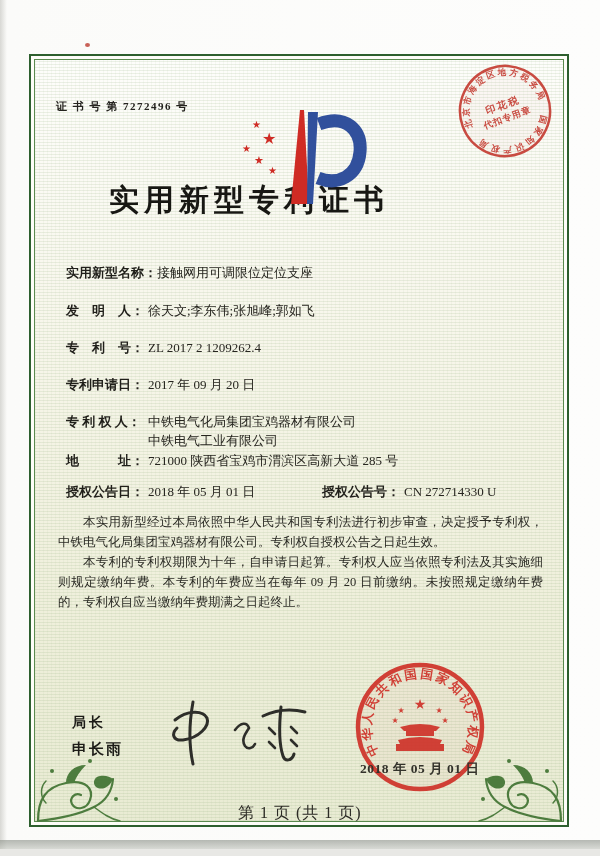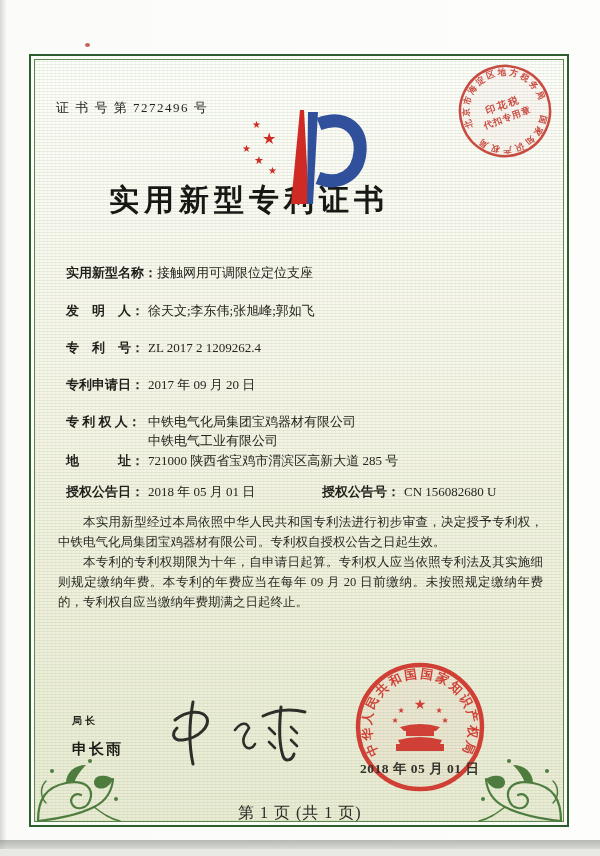--- a/index.html
+++ b/index.html
@@ -32,37 +32,37 @@
   .cert-inner{
     position:absolute;left:3px;top:3px;right:3px;bottom:3px;
     border:1.5px solid #5a8a4e;
     background-color:#f5f3e4;
     background-image:
       repeating-linear-gradient(0deg, rgba(140,170,120,0.16) 0px, rgba(140,170,120,0.16) 1px, transparent 1px, transparent 3px),
       repeating-linear-gradient(90deg, rgba(140,170,120,0.07) 0px, rgba(140,170,120,0.07) 1px, transparent 1px, transparent 4px),
       linear-gradient(180deg, rgba(255,255,255,0.85) 0%, rgba(255,255,255,0.35) 30%, rgba(223,229,196,0.25) 70%, rgba(210,220,180,0.35) 100%);
   }
   .txt{position:absolute;color:#24231e;}
-  .cert-no{left:56px;top:99px;font-size:13px;font-weight:400;letter-spacing:1.5px;}
+  .cert-no{left:56px;top:99px;font-size:11px;font-weight:700;letter-spacing:1.5px;}
   .title{left:29px;top:180px;width:440px;text-align:center;font-size:30px;font-weight:700;letter-spacing:5px;color:#171713;}
   .frow{left:66px;font-size:13px;width:470px;}
   .flabel{display:inline-block;min-width:82px;font-weight:700;color:#201f1a;}
   .fvalue{font-weight:500;color:#26251f;}
   .f-name{top:264px;}
   .f-inv{top:302px;}
   .f-pno{top:339px;}
   .f-fdate{top:376px;}
   .f-patentee{top:412px;line-height:19px;}
   .f-patentee .twoline{display:inline-block;vertical-align:top;}
   .f-addr{top:452px;}
   .f-grant{top:483px;}
   .f-grant .right-pair{position:absolute;left:256px;top:0;white-space:nowrap;}
   .paras{left:58px;top:512px;width:485px;font-size:12.5px;line-height:20px;color:#2a2a24;text-align:justify;font-weight:500;}
   .paras p{margin:0;text-indent:2em;}
-  .director-label{left:72px;top:714px;font-size:10px;font-weight:700;letter-spacing:3px;color:#1d1c18;}
+  .director-label{left:72px;top:714px;font-size:14px;font-weight:700;letter-spacing:3px;color:#1d1c18;}
   .director-name{left:72px;top:740px;font-size:15px;font-weight:700;letter-spacing:2px;color:#1d1c18;}
   .seal-date{left:360px;top:760px;width:130px;font-size:13.5px;font-weight:600;color:#33322b;letter-spacing:0.5px;z-index:6;}
   .footer{left:238px;top:803px;font-size:16px;letter-spacing:1px;color:#2b2a25;}
   .logo-svg{position:absolute;left:238px;top:104px;z-index:3;}
   .sig-svg{position:absolute;left:163px;top:694px;z-index:4;}
   .seal-svg{position:absolute;left:352px;top:659px;z-index:5;opacity:.93;}
   .stamp-svg{position:absolute;left:455px;top:61px;z-index:7;transform:rotate(-20deg);opacity:.9;}
   .flourish{position:absolute;z-index:2;}
   .fl-left{left:32px;top:739px;}
   .fl-right{left:477px;top:739px;transform:scaleX(-1);}
@@ -133,21 +133,21 @@
     <span class="flabel">专利申请日：</span><span class="fvalue">2017 年 09 月 20 日</span>
   </div>
   <div class="txt frow f-patentee">
     <span class="flabel">专 利 权 人：</span><span class="twoline"><span class="fvalue">中铁电气化局集团宝鸡器材有限公司</span><br><span class="fvalue">中铁电气工业有限公司</span></span>
   </div>
   <div class="txt frow f-addr">
     <span class="flabel">地　　　址：</span><span class="fvalue">721000 陕西省宝鸡市渭滨区高新大道 285 号</span>
   </div>
   <div class="txt frow f-grant">
     <span><span class="flabel">授权公告日：</span><span class="fvalue">2018 年 05 月 01 日</span></span>
-    <span class="right-pair"><span class="flabel">授权公告号：</span><span class="fvalue">CN 156082680 U</span></span>
+    <span class="right-pair"><span class="flabel">授权公告号：</span><span class="fvalue">CN 272714330 U</span></span>
   </div>
 
   <div class="txt paras">
     <p>本实用新型经过本局依照中华人民共和国专利法进行初步审查，决定授予专利权，中铁电气化局集团宝鸡器材有限公司。专利权自授权公告之日起生效。</p>
     <p>本专利的专利权期限为十年，自申请日起算。专利权人应当依照专利法及其实施细则规定缴纳年费。本专利的年费应当在每年 09 月 20 日前缴纳。未按照规定缴纳年费的，专利权自应当缴纳年费期满之日起终止。</p>
   </div>
 
   <div class="txt director-label">局长</div>
   <div class="txt director-name">申长雨</div>
 

